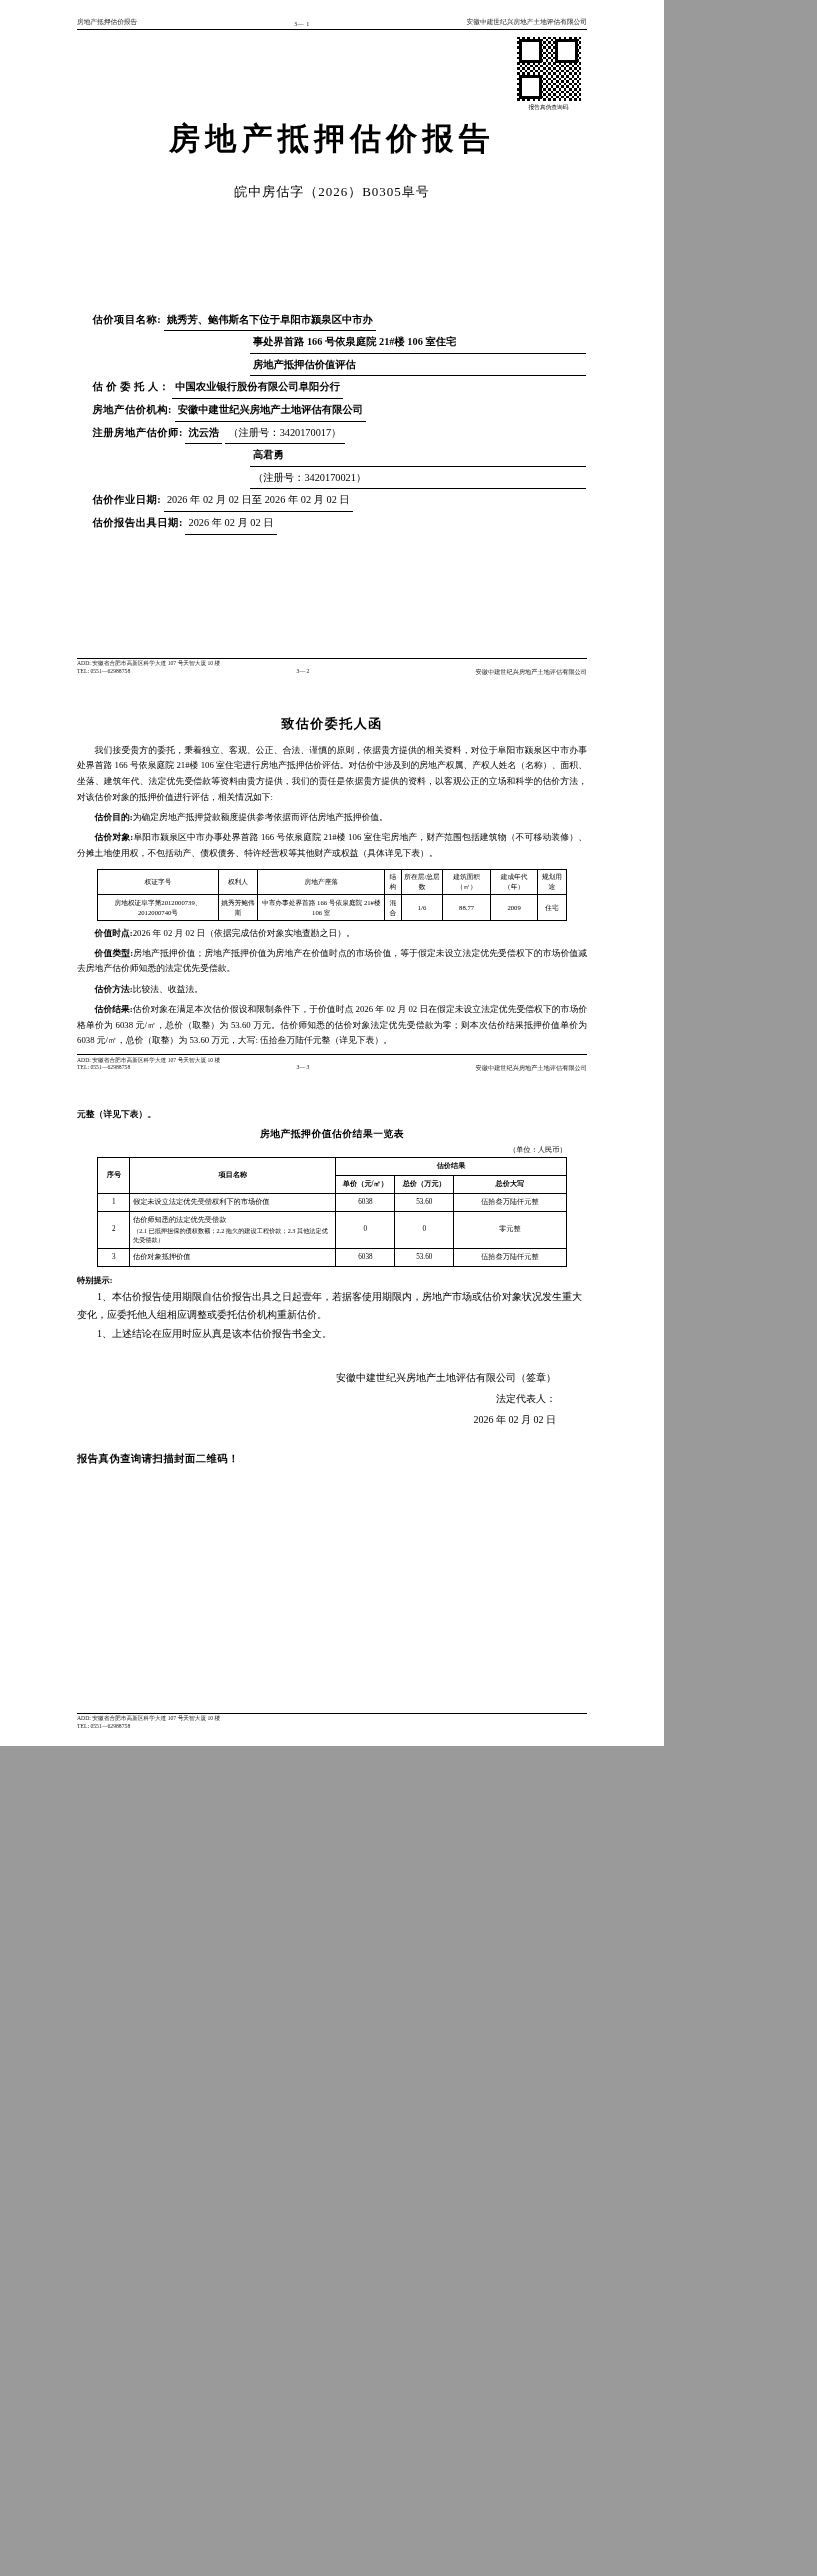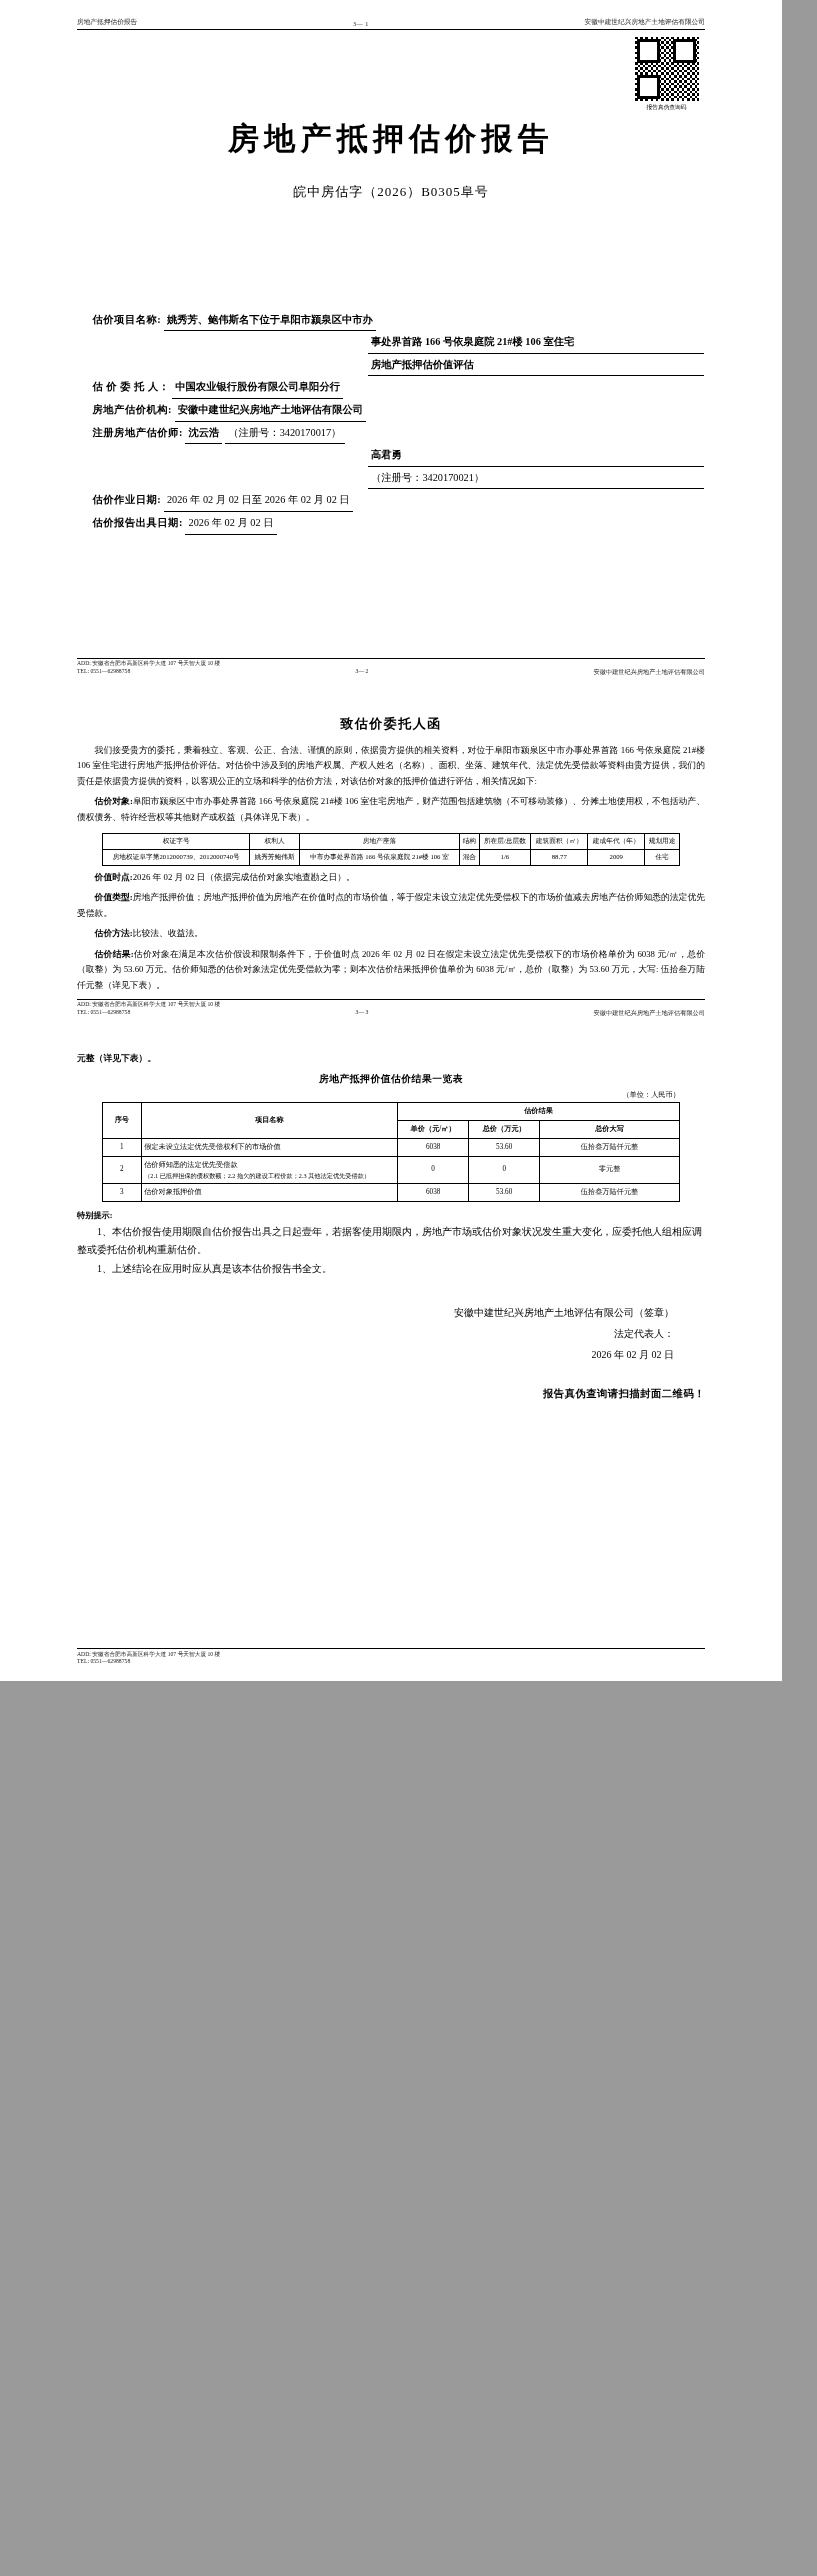--- a/index.html
+++ b/index.html
@@ -8,21 +8,21 @@
     background: #9a9a9a;
     font-family: "Liberation Serif", "DejaVu Serif", serif;
   }
   .page-wrap {
     width: 818px;
     margin: 0 auto;
     background: #9a9a9a;
     padding: 0;
   }
   .page {
-    width: 782px;
+    width: 664px;
     box-sizing: border-box;
     background: #ffffff;
     position: relative;
   }
   .page-inner {
     padding: 17.5px 77px 15.5px 77px;
     box-sizing: border-box;
   }
   
   .run-head {
@@ -171,21 +171,21 @@
     border: 0.5px solid #000;
     padding: 3.1px 2.6px;
     text-align: center;
     vertical-align: middle;
     line-height: 1.5;
   }
   table.res td.left { text-align: left; }
   .note-title { font-size: 8.2px; font-weight: bold; margin: 8.2px 0 2.1px 0;}
   .note-li { font-size: 10px; line-height: 1.8; text-indent: 2em; margin: 1px 0;}
   .sign-block { margin-top: 24px; font-size: 10px; line-height: 2.1; text-align: right; padding-right: 31px;}
-  .final-line { text-align: right; font-size: 10.3px; font-weight: bold; margin-top: 21.6px; letter-spacing: 0.5px;}
+  .final-line { text-align: left; font-size: 10.3px; font-weight: bold; margin-top: 21.6px; letter-spacing: 0.5px;}
   .tall-blank { height: 242px; }
   .elem-line { font-size: 8.8px; font-weight: bold; margin: 3.1px 0 0 0;}
 </style>
 </head>
 <body>
 
 <div class="page-wrap">
 
   <div class="page">
     <div class="page-inner">
@@ -266,20 +266,23 @@
   </div>
 
   <div class="page">
     <div class="page-inner">
 
       <div class="sec-title">致估价委托人函</div>
 
 
       <p class="body">我们接受贵方的委托，秉着独立、客观、公正、合法、谨慎的原则，依据贵方提供的相关资料，对位于阜阳市颍泉区中市办事处界首路 166 号依泉庭院 21#楼 106 室住宅进行房地产抵押估价评估。对估价中涉及到的房地产权属、产权人姓名（名称）、面积、坐落、建筑年代、法定优先受偿款等资料由贵方提供，我们的责任是依据贵方提供的资料，以客观公正的立场和科学的估价方法，对该估价对象的抵押价值进行评估，相关情况如下:</p>
 
+      <p class="body">
+        <span class="b">估价目的:</span><span>为确定房地产抵押贷款额度提供参考依据而评估房地产抵押价值。</span>
+      </p>
 
       <p class="body">
         <span class="b">估价对象:</span><span>阜阳市颍泉区中市办事处界首路 166 号依泉庭院 21#楼 106 室住宅房地产，财产范围包括建筑物（不可移动装修）、分摊土地使用权，不包括动产、债权债务、特许经营权等其他财产或权益（具体详见下表）。</span>
       </p>
 
       <table class="grid">
         <thead>
           <tr>
             <th>权证字号</th>
             <th>权利人</th>

